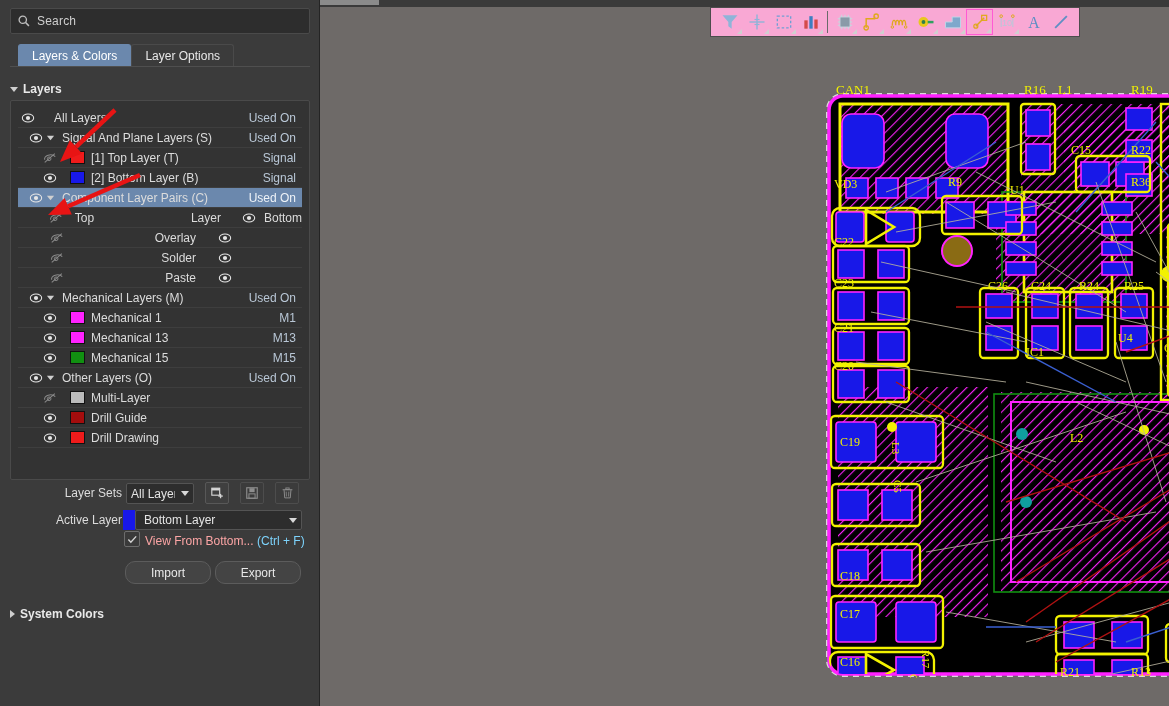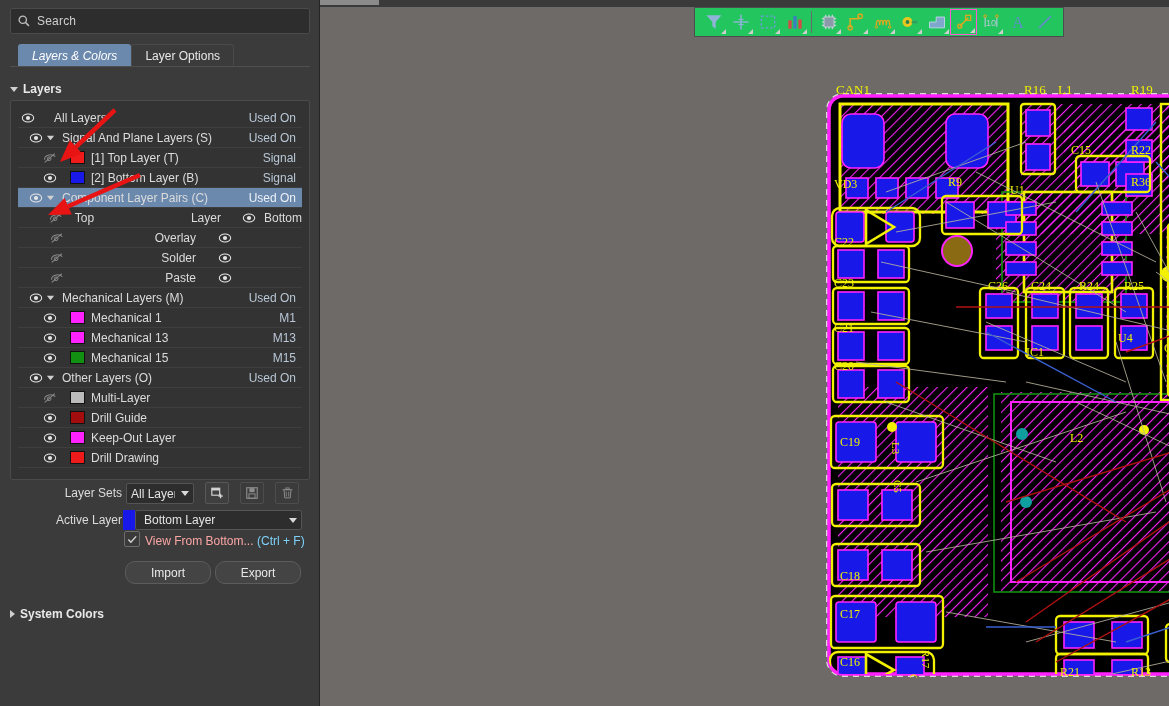--- a/index.html
+++ b/index.html
@@ -27,21 +27,21 @@
   .search-wrap .sicon { width: 14px; height: 14px; flex: none; margin-right: 6px; opacity: .85; }
   .search-wrap .stext { color: #cfcfcf; font-size: 12px; letter-spacing: .2px; }
 
   .tabs { position: absolute; left: 18px; top: 44px; display: flex; }
   .tab {
     height: 23px; padding: 0 13px; display: flex; align-items: center;
     font-size: 12px; color: #e8e8e8; border: 1px solid #4a4a4a;
     border-bottom: none; border-radius: 3px 3px 0 0;
     background: #3b3b3b;
   }
-  .tab.active { background: #6b88ad; border-color: #6b88ad; color: #ffffff; font-style: italic; }
+  .tab.active { background: #6b88ad; border-color: #6b88ad; color: #ffffff; }
   .tabs-rule { position:absolute; left:10px; top:66px; width:300px; height:1px; background:#4f4f4f; }
 
   .section-hd {
     position: absolute; font-size: 12px; font-weight: bold; color: #e9e9e9;
     display: flex; align-items: center; gap: 5px;
   }
   .tri { width:0;height:0;border-left:4px solid transparent;border-right:4px solid transparent;border-top:5px solid #cfcfcf; }
   .tri.right { border:0; border-top:4px solid transparent;border-bottom:4px solid transparent;border-left:5px solid #cfcfcf; }
 
   #layers-hd { left: 10px; top: 82px; }
@@ -103,22 +103,22 @@
 
   
   #canvas {
     position: relative; width: 849px; height: 706px; background: #6e6a68; flex: none;
   }
   #canvas-topstrip { position:absolute; left:0; top:0; width:849px; height:7px; background:#3a3a3a; }
   #canvas-tab { position:absolute; left:0; top:0; width:59px; height:5px; background:#8b8b8b; }
 
   
   #toolbar {
-    position:absolute; left:374px; top:7px; width:370px; height:30px;
-    background:#22c55e; border:1px solid #4d4d4d; display:flex; align-items:center;
+    position:absolute; left:390px; top:7px; width:370px; height:30px;
+    background:#f9a8d4; border:1px solid #4d4d4d; display:flex; align-items:center;
     padding: 0 5px;
   }
   .tbtn { width:27px; height:26px; position:relative; display:flex; align-items:center; justify-content:center; }
   .tbtn .corner { position:absolute; right:1px; bottom:1px; width:0;height:0;
       border-left:5px solid transparent; border-bottom:5px solid #cfcfcf; }
   .tsep { width:1px; height:22px; background:#6a6a6a; margin:0 3px; }
 
   
   #board {
     position:absolute; left:506px; top:82px; width:600px; height:596px;
@@ -388,32 +388,20 @@
           <div class="row ind2">
             <span class="eye">
               <svg width="14" height="12" viewBox="0 0 16 13">
                 <ellipse cx="8" cy="6.5" rx="6.5" ry="4.6" fill="none" stroke="#e6e6e6" stroke-width="1.2"></ellipse>
                 <circle cx="8" cy="6.5" r="2.4" fill="#e6e6e6"></circle>
               </svg>
             </span>
             <span class="caret"></span>
             <div class="sw" style="background: rgb(164, 13, 13);"></div>
             <span class="lbl">Drill Guide</span>
-            <span class="rt"></span>
-          </div>
-          <div class="row ind2">
-            <span class="eye">
-              <svg width="14" height="12" viewBox="0 0 16 13">
-                <ellipse cx="8" cy="6.5" rx="6.5" ry="4.6" fill="none" stroke="#e6e6e6" stroke-width="1.2"></ellipse>
-                <circle cx="8" cy="6.5" r="2.4" fill="#e6e6e6"></circle>
-              </svg>
-            </span>
-            <span class="caret"></span>
-            <div class="sw" style="background: rgb(255, 34, 255);"></div>
-            <span class="lbl">Keep-Out Layer</span>
             <span class="rt"></span>
           </div>
           <div class="row ind2">
             <span class="eye">
               <svg width="14" height="12" viewBox="0 0 16 13">
                 <ellipse cx="8" cy="6.5" rx="6.5" ry="4.6" fill="none" stroke="#e6e6e6" stroke-width="1.2"></ellipse>
                 <circle cx="8" cy="6.5" r="2.4" fill="#e6e6e6"></circle>
               </svg>
             </span>
             <span class="caret"></span>

